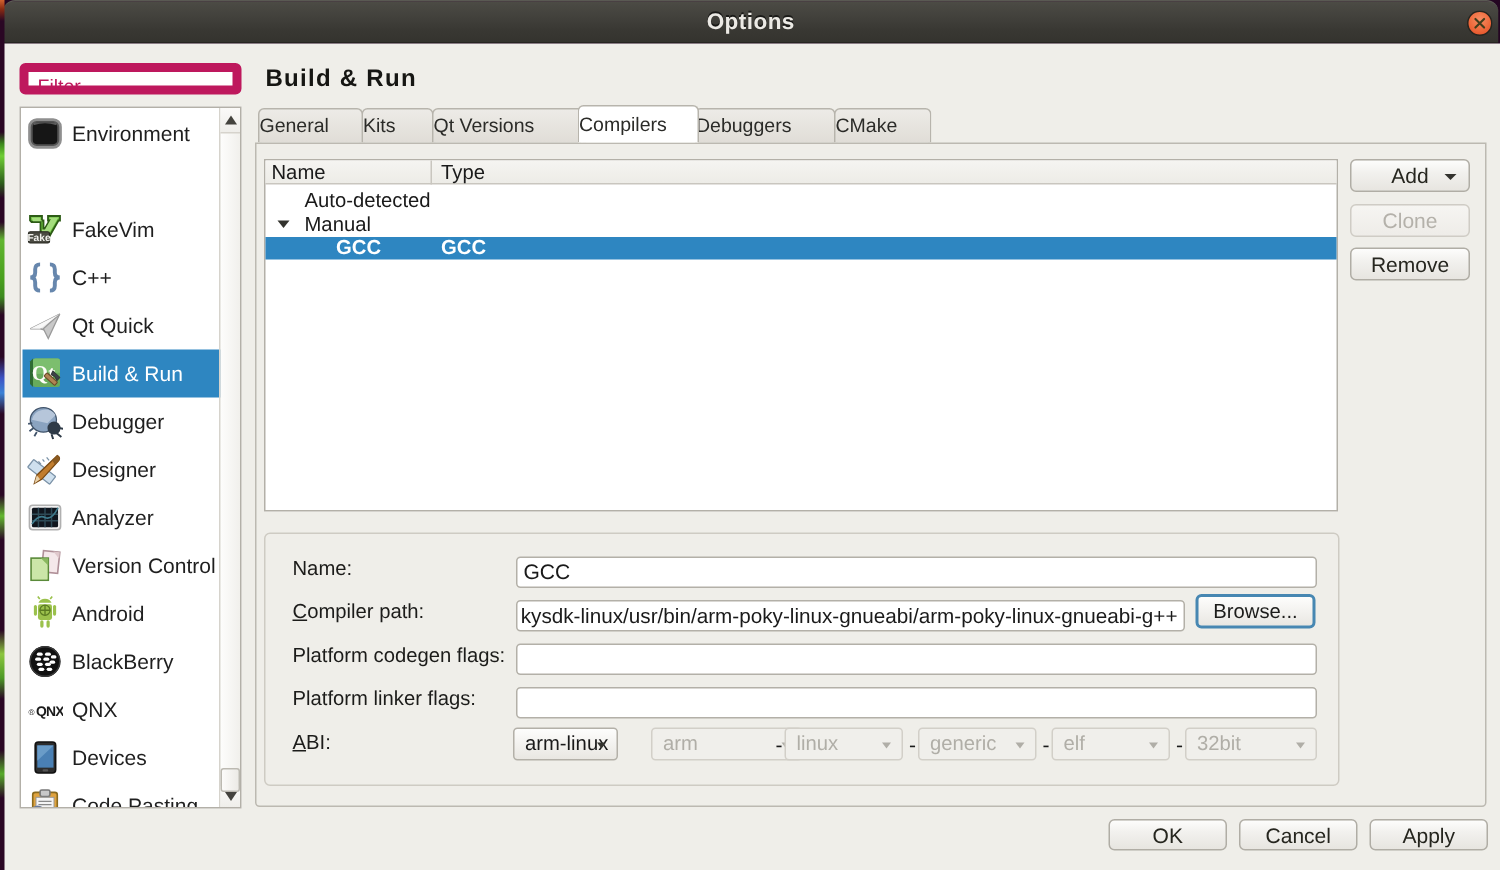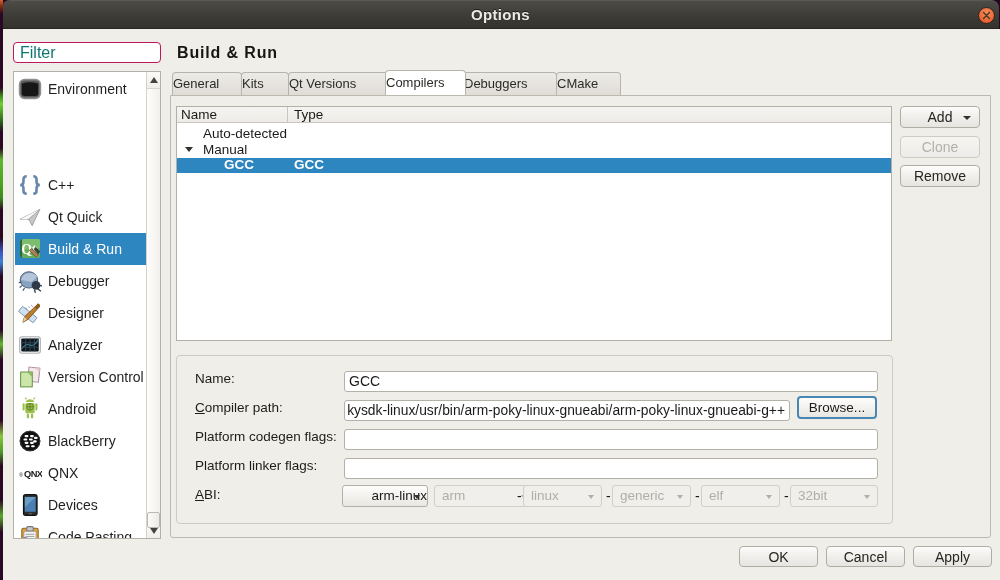--- a/index.html
+++ b/index.html
@@ -33,22 +33,22 @@
   text-shadow:0 -1px 0 rgba(0,0,0,0.6);
 }
 #closebtn { position:absolute; right:4px; top:6px; width:17px; height:17px; }
 #dlg {
   position:absolute; left:2px; top:29px; width:998px; height:551px;
   background:#efeee9;
 }
 
 #filter {
   position:absolute; left:11px; top:13px; width:148px; height:21px;
-  background:#fff; border:1px solid #be185d; border-radius:4px;
-  color:#0f766e; font-size:16px; line-height:19px; padding-left:6px;
+  background:#fff; border:6px solid #be185d; border-radius:4px;
+  color:#be185d; font-size:13px; line-height:19px; padding-left:6px;
 }
 
 #list {
   position:absolute; left:11px; top:42px; width:148px; height:468px;
   background:#fff; border:1px solid #b3b0a8; overflow:hidden;
 }
 .item { position:absolute; left:1px; width:132px; height:32px; }
 .item .ic { position:absolute; left:3px; top:4px; width:24px; height:24px; }
 .item .lb {
   position:absolute; left:33px; top:0; line-height:32px;
@@ -168,20 +168,29 @@
   <div id="filter">Filter</div>
   <div id="list">
     <div class="item" style="top:1px;">
         <svg class="ic" viewBox="0 0 22 22">
           <rect x="1.5" y="2.5" width="19" height="17" rx="4.5" fill="#555" stroke="#8f8f8f" stroke-width="1.6"></rect>
           <rect x="3.5" y="4.5" width="15" height="13" rx="2.5" fill="#161616"></rect>
           <path d="M4 6 q7 -2.5 14 0 l0 -1.5 l-14 0 z" fill="#6a6a6a" opacity="0.8"></path>
         </svg>
         <span class="lb">Environment</span>
       </div>
+    <div class="item" style="top:65px;">
+        <svg class="ic" viewBox="0 0 24 24">
+          <polygon points="2,3 10,3 10,6 11,6 11,13 15,6 14,6 14,3 22,3 22,6 21,6 13,20 9,20 9,7 3,7 2,6" fill="#6bbf3e" stroke="#2d5c16" stroke-width="1.2"></polygon>
+          <polygon points="3,4 9,4 9,6 10,6 10,12 12,12 16,5 15,5 15,4 21,4 20,5.5 12.5,18.5 10,18.5 10,6.5 4,6.5" fill="#a5dd7e"></polygon>
+          <rect x="1" y="13.5" width="14" height="7.5" rx="1.2" fill="#4a4a42" stroke="#26261f" stroke-width="0.8"></rect>
+          <text x="8" y="19.7" font-size="6.8" font-weight="bold" fill="#f2f2ee" text-anchor="middle" font-family="Liberation Sans, sans-serif">Fake</text>
+        </svg>
+        <span class="lb">FakeVim</span>
+      </div>
     <div class="item" style="top:97px;">
         <svg class="ic" viewBox="0 0 22 22">
           <path d="M8 3 q-3 0 -3 3 l0 2 q0 3 -3 3 q3 0 3 3 l0 2 q0 3 3 3" fill="none" stroke="#6787ad" stroke-width="2.4"></path>
           <path d="M14 3 q3 0 3 3 l0 2 q0 3 3 3 q-3 0 -3 3 l0 2 q0 3 -3 3" fill="none" stroke="#6787ad" stroke-width="2.4"></path>
         </svg>
         <span class="lb">C++</span>
       </div>
     <div class="item" style="top:129px;">
         <svg class="ic" viewBox="0 0 22 22">
           <polygon points="2,13 20,4 12,14 8,13" fill="#e8e8e8" stroke="#9a9a9a" stroke-width="0.8"></polygon>
@@ -347,21 +356,21 @@
     <span class="flbl" style="top:73px;">Platform codegen flags:</span>
     <span class="flbl" style="top:102px;">Platform linker flags:</span>
     <span class="flbl" style="top:131px;"><u>A</u>BI:</span>
     <div class="finput" style="top:15px;">GCC</div>
     <div class="finput" style="top:44px;width:446px;">
         <span style="position:absolute;right:4px;top:0;line-height:19px;font-size:13.8px;">kysdk-linux/usr/bin/arm-poky-linux-gnueabi/arm-poky-linux-gnueabi-g++</span>
       </div>
     <div id="browse">Browse...</div>
     <div class="finput" style="top:73px;"></div>
     <div class="finput" style="top:102px;"></div>
-    <div class="combo" style="left:165px;top:129px;width:86px;text-align:right;">arm-linux<span class="ca"></span></div>
+    <div class="combo" style="left:165px;top:129px;width:70px;">arm-linux<span class="ca"></span></div>
     <div class="combo dis" style="left:257px;top:129px;width:101px;">arm<span class="ca"></span></div>
     <span class="dash" style="left:340px;top:132px;">-</span>
     <div class="combo dis" style="left:346px;top:129px;width:79px;">linux<span class="ca"></span></div>
     <span class="dash" style="left:429px;top:132px;">-</span>
     <div class="combo dis" style="left:435px;top:129px;width:79px;">generic<span class="ca"></span></div>
     <span class="dash" style="left:518px;top:132px;">-</span>
     <div class="combo dis" style="left:524px;top:129px;width:79px;">elf<span class="ca"></span></div>
     <span class="dash" style="left:607px;top:132px;">-</span>
     <div class="combo dis" style="left:613px;top:129px;width:88px;">32bit<span class="ca"></span></div>
   </div>

